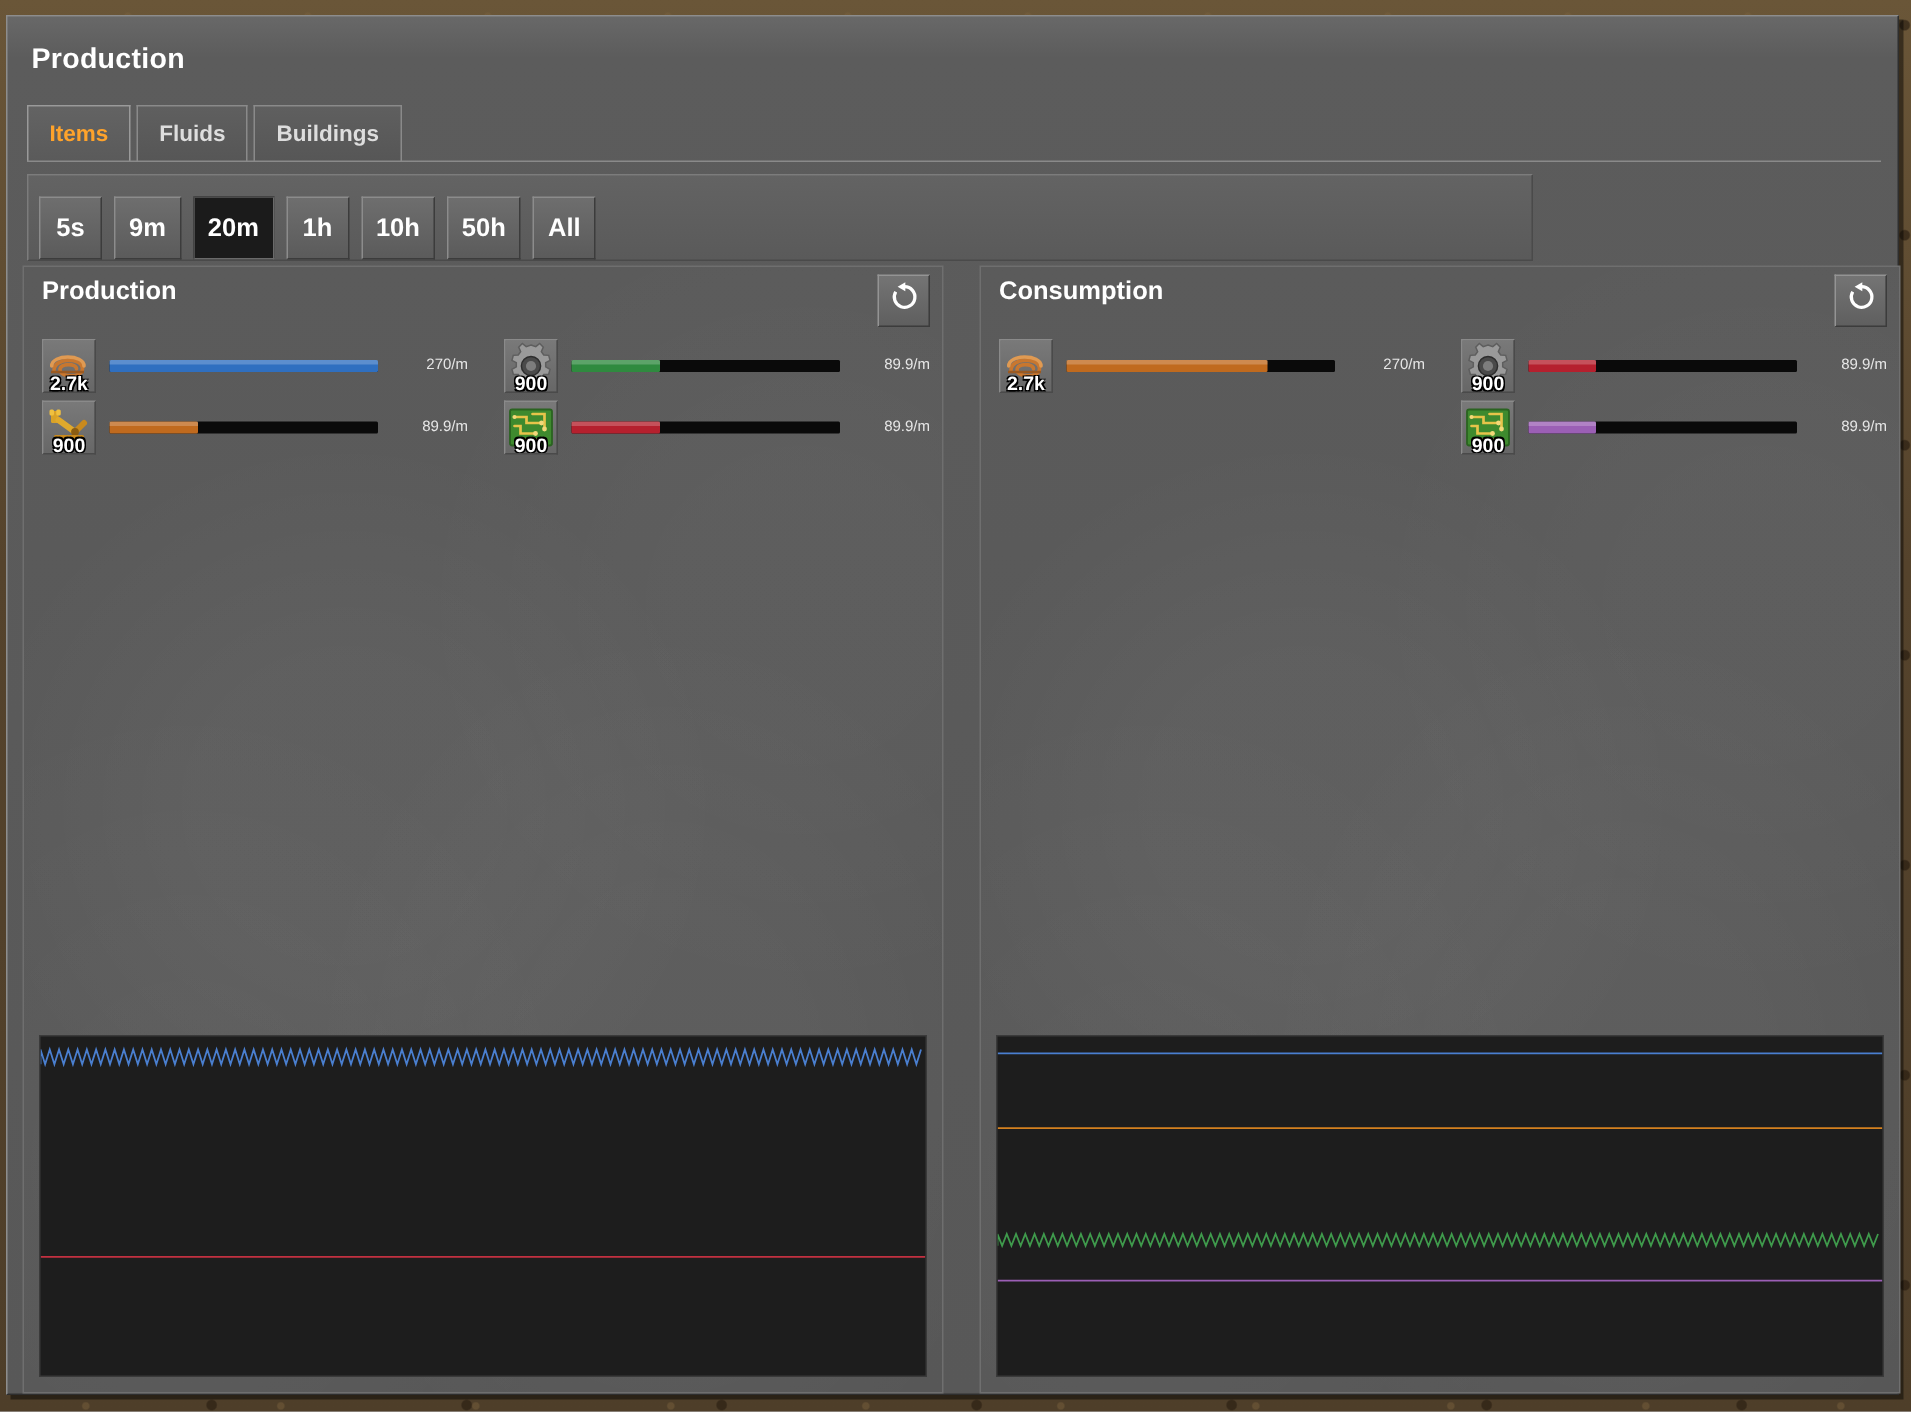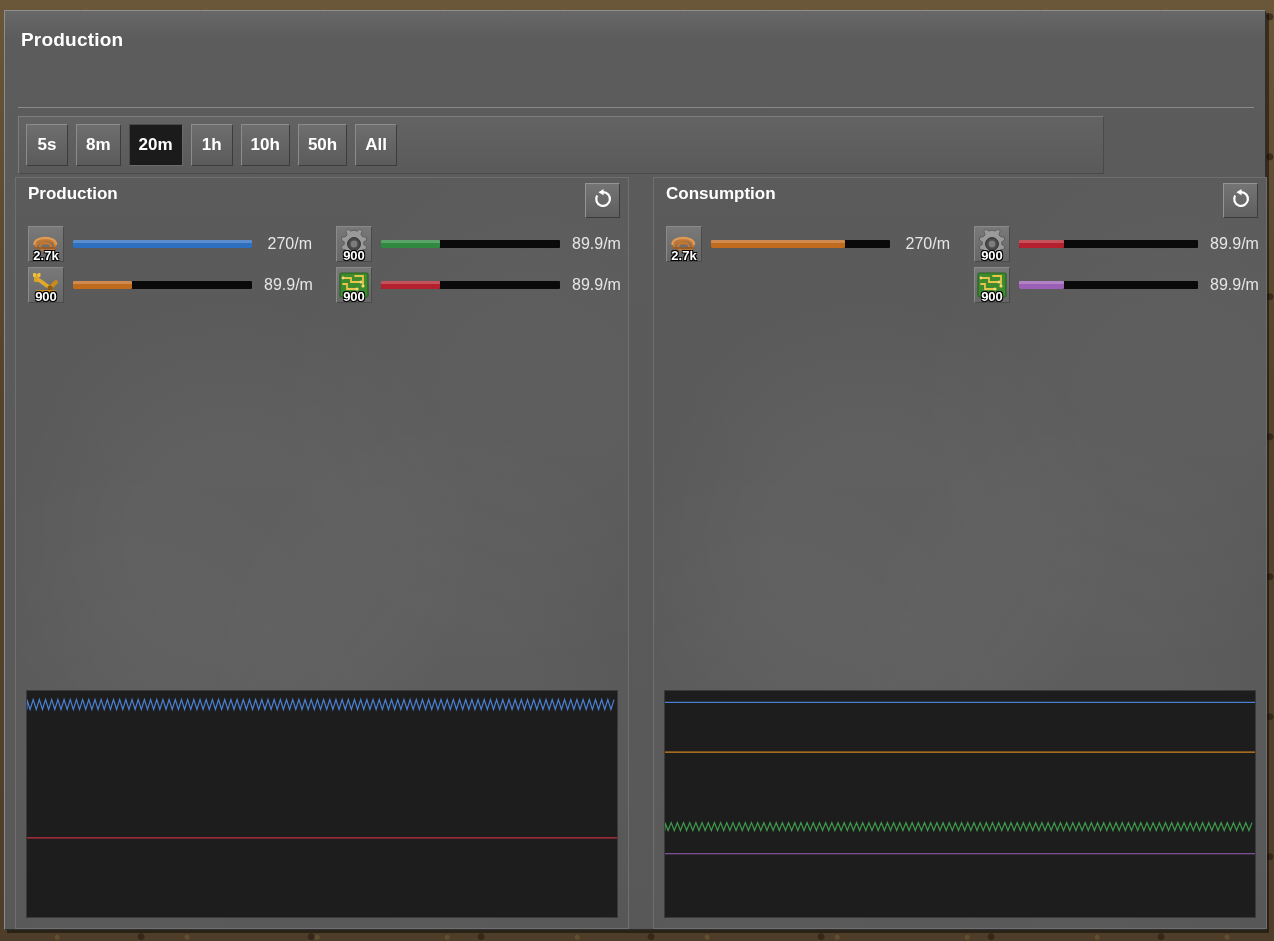--- a/index.html
+++ b/index.html
@@ -96,29 +96,29 @@
     width: 1236px;
     height: 1px;
     background: #8a8a8a;
   }
 
   
   #rangebar {
     position: absolute;
     left: 13px;
     top: 105px;
-    width: 1086px;
+    width: 1004px;
     height: 58px;
     box-sizing: border-box;
     background: linear-gradient(180deg, #636363 0%, #5a5a5a 100%);
     border: 1px solid #7c7c7c;
     border-right-color: #4a4a4a;
     border-bottom-color: #4a4a4a;
     display: flex;
-    align-items: center;
+    align-items: flex-end;
     padding-left: 7px;
   }
   .rangebtn {
     min-width: 42px;
     height: 42px;
     box-sizing: border-box;
     margin-right: 8px;
     padding: 0 9px;
     display: flex;
     align-items: center;
@@ -266,21 +266,21 @@
   .bar-fill::after {
     content: "";
     position: absolute;
     left: 0; right: 0; top: 0;
     height: 3px;
     background: rgba(255,255,255,0.22);
   }
 
   .rate {
     margin-left: 12px;
-    font-size: 16px;
+    font-size: 10px;
     color: #e6e6e6;
     white-space: nowrap;
     text-align: right;
     width: 60px;
   }
 
   
   .graph {
     position: absolute;
     left: 10px;
@@ -306,28 +306,39 @@
 </style>
 </head>
 <body>
 
 <div id="root">
 
   <div id="window">
 
     <div id="title">Production</div>
 
+    <div id="tabs">
+        <div class="tab active">
+          <span>Items</span>
+        </div>
+        <div class="tab">
+          <span>Fluids</span>
+        </div>
+        <div class="tab">
+          <span>Buildings</span>
+        </div>
+      </div>
     <div id="tabline"></div>
 
     <div id="rangebar">
         <div class="rangebtn">
           <span>5s</span>
         </div>
         <div class="rangebtn">
-          <span>8m</span>
+          <span>9m</span>
         </div>
         <div class="rangebtn selected">
           <span>20m</span>
         </div>
         <div class="rangebtn">
           <span>1h</span>
         </div>
         <div class="rangebtn">
           <span>10h</span>
         </div>

